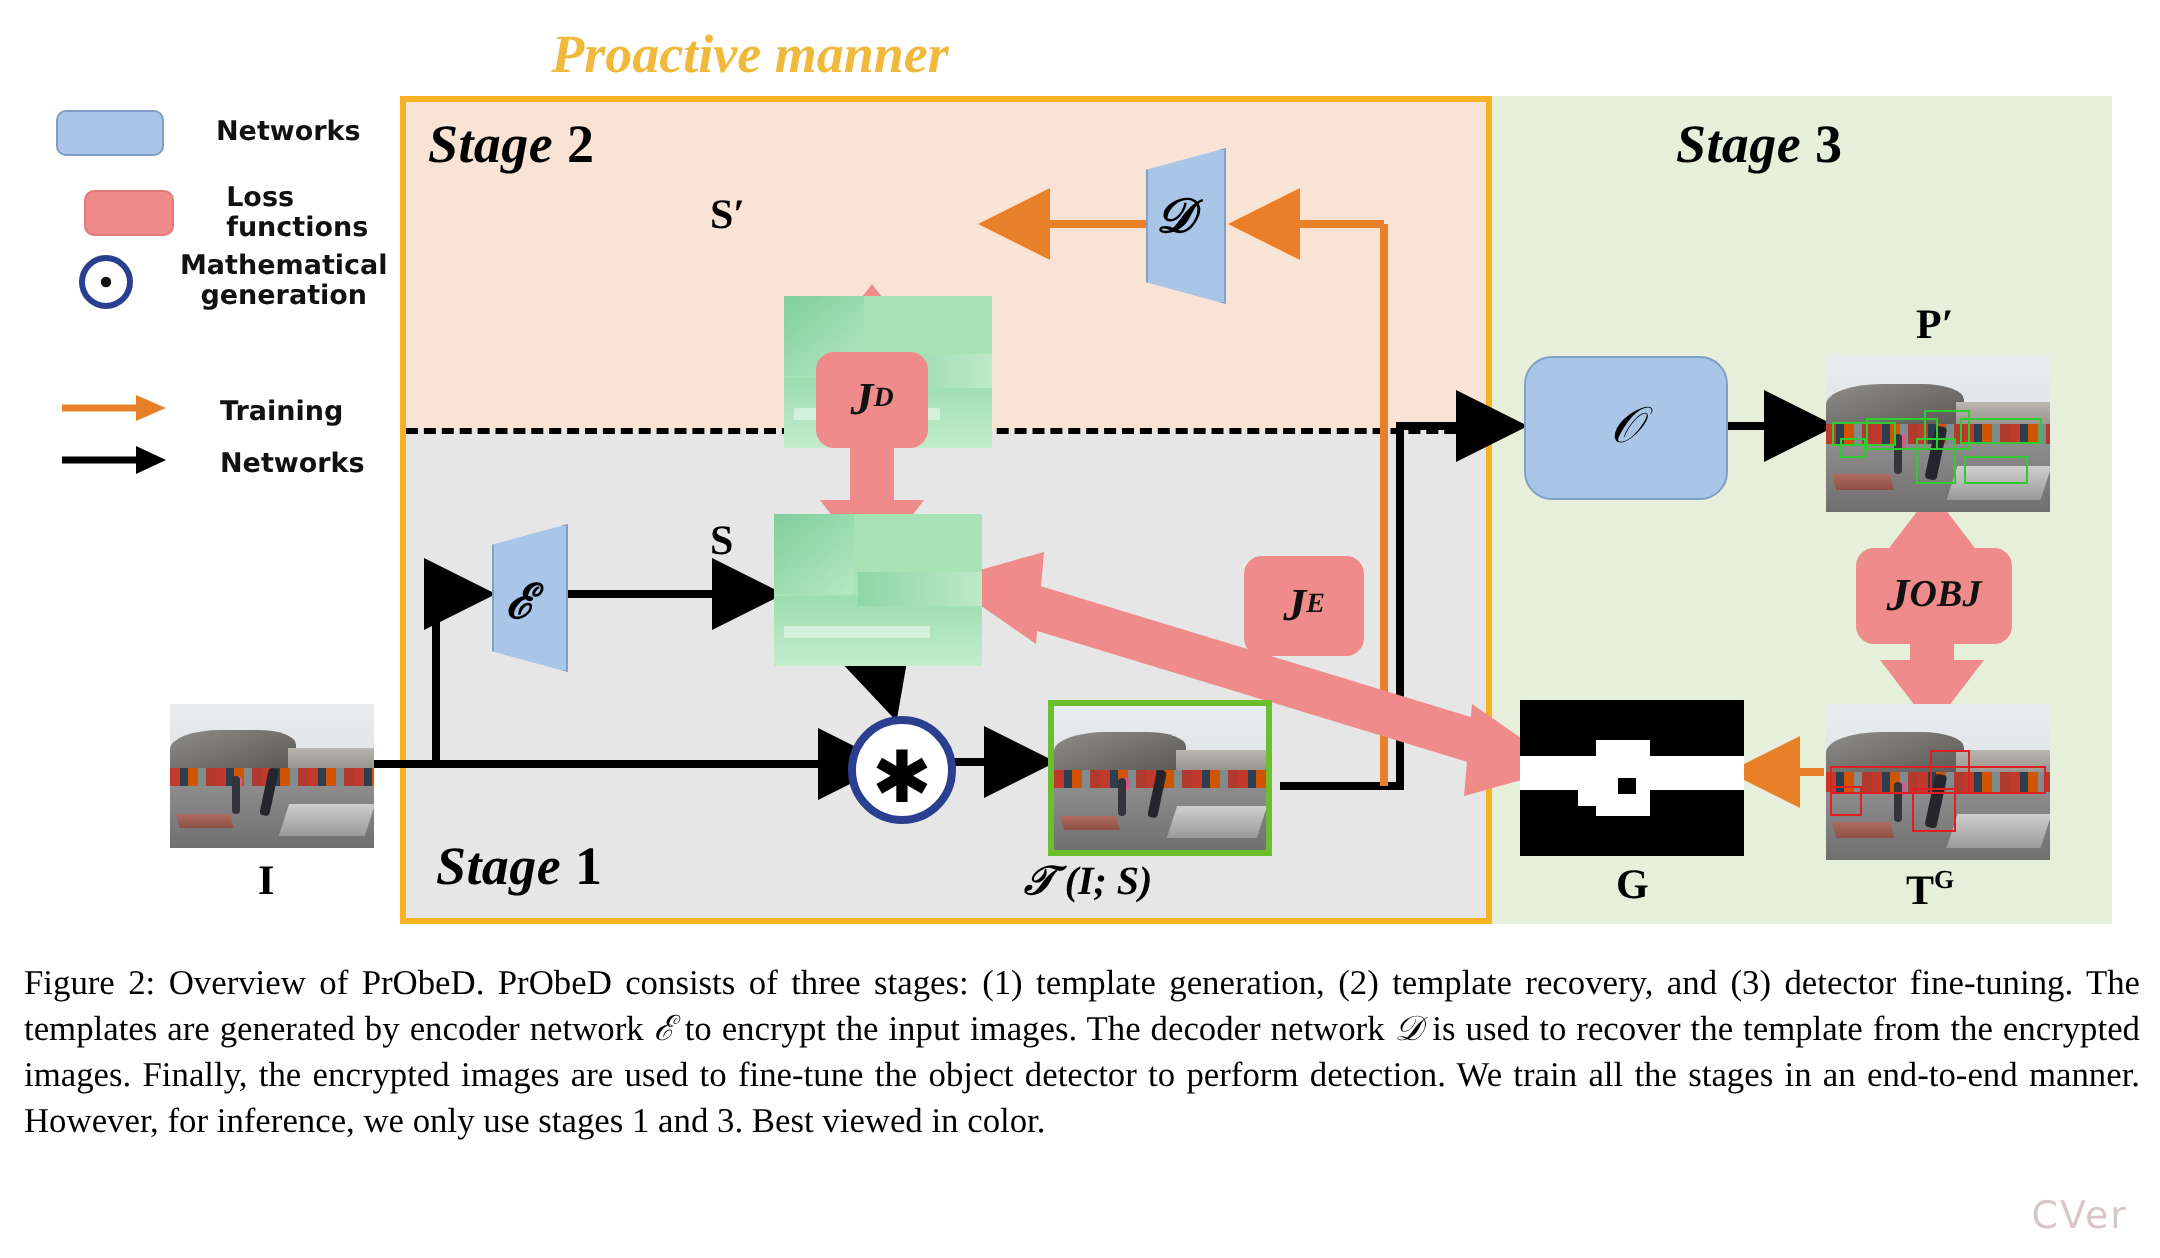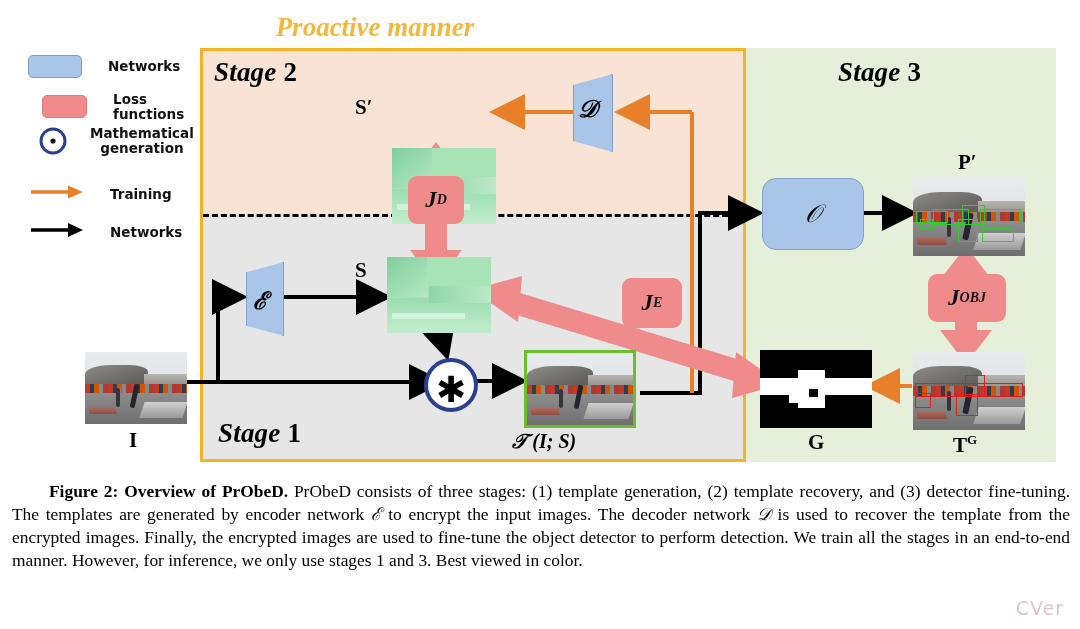--- a/index.html
+++ b/index.html
@@ -107,21 +107,21 @@
   .loss{position:absolute;background:#ef8b8b;border-radius:9px;
         display:flex;align-items:center;justify-content:center;
         font-family:"Liberation Serif",serif;font-style:italic;font-weight:bold;color:#111;}
 
   svg.ov{position:absolute;left:0;top:0;width:1080px;height:470px;overflow:visible;}
 
   
   #caption{position:absolute;left:12px;top:480px;width:1058px;
            font-family:"Liberation Serif",serif;font-size:17.4px;line-height:1.32;
            text-align:justify;color:#000;}
-  #caption b{font-weight:bold;margin-left:37px;}
+  #caption b{font-weight:normal;}
   .mi{font-style:italic;}
   #watermark{position:absolute;right:16px;bottom:10px;opacity:.28;
              font-family:"DejaVu Sans",sans-serif;font-size:19px;color:#7a3b3b;
              letter-spacing:1px;}
 </style>
 </head>
 <body>
 
 <div class="fig">
 
@@ -164,21 +164,21 @@
         <svg width="30" height="30" viewBox="0 0 30 30">
           <circle cx="15" cy="15" r="12" fill="#fff" stroke="#2a3f8f" stroke-width="3"></circle>
           <circle cx="15" cy="15" r="2.6" fill="#111"></circle>
         </svg>
       </span>
       <span style="margin-left:22px;">
         <div class="lg-label">Mathematical</div>
         <div class="lg-label" style="text-align:center;">generation</div>
       </span>
     </div>
-    <div class="lg-row" style="left:16px;top:134px;">
+    <div class="lg-row" style="left:16px;top:146px;">
       <span>
         <svg width="54" height="16" viewBox="0 0 54 16">
           <line x1="1" y1="8" x2="40" y2="8" stroke="#e8802a" stroke-width="3.4"></line>
           <polygon points="38,1.5 53,8 38,14.5" fill="#e8802a"></polygon>
         </svg>
       </span>
       <span class="lg-label" style="margin-left:26px;">Training</span>
     </div>
     <div class="lg-row" style="left:16px;top:172px;">
       <span>
@@ -362,21 +362,21 @@
       <sub style="font-size:14px;font-style:italic;">D</sub>
   </div>
 
   <div class="loss abs" style="left:622px;top:278px;width:60px;height:50px;font-size:23px;">
     <span>J</span>
       <sub style="font-size:14px;font-style:italic;">E</sub>
   </div>
 
   <div class="loss abs" style="left:928px;top:274px;width:78px;height:48px;font-size:23px;">
     <span>J</span>
-      <sub style="font-size:14px;font-style:italic;">OBJ</sub>
+      <sub style="font-size:19px;font-style:italic;">OBJ</sub>
   </div>
 
 </div>
 
 <div id="caption">
   <b>Figure 2: Overview of PrObeD.</b><span> PrObeD consists of three stages: (1) template generation, (2) template recovery, and (3) detector fine-tuning. The templates are generated by encoder network </span><span class="mi">ℰ</span><span> to encrypt the input images. The decoder network </span><span class="mi">𝒟</span><span> is used to recover the template from the encrypted images. Finally, the encrypted images are used to fine-tune the object detector to perform detection. We train all the stages in an end-to-end manner. However, for inference, we only use stages 1 and 3. Best viewed in color.</span>
 </div>
 
 <div id="watermark">CVer</div>
 

